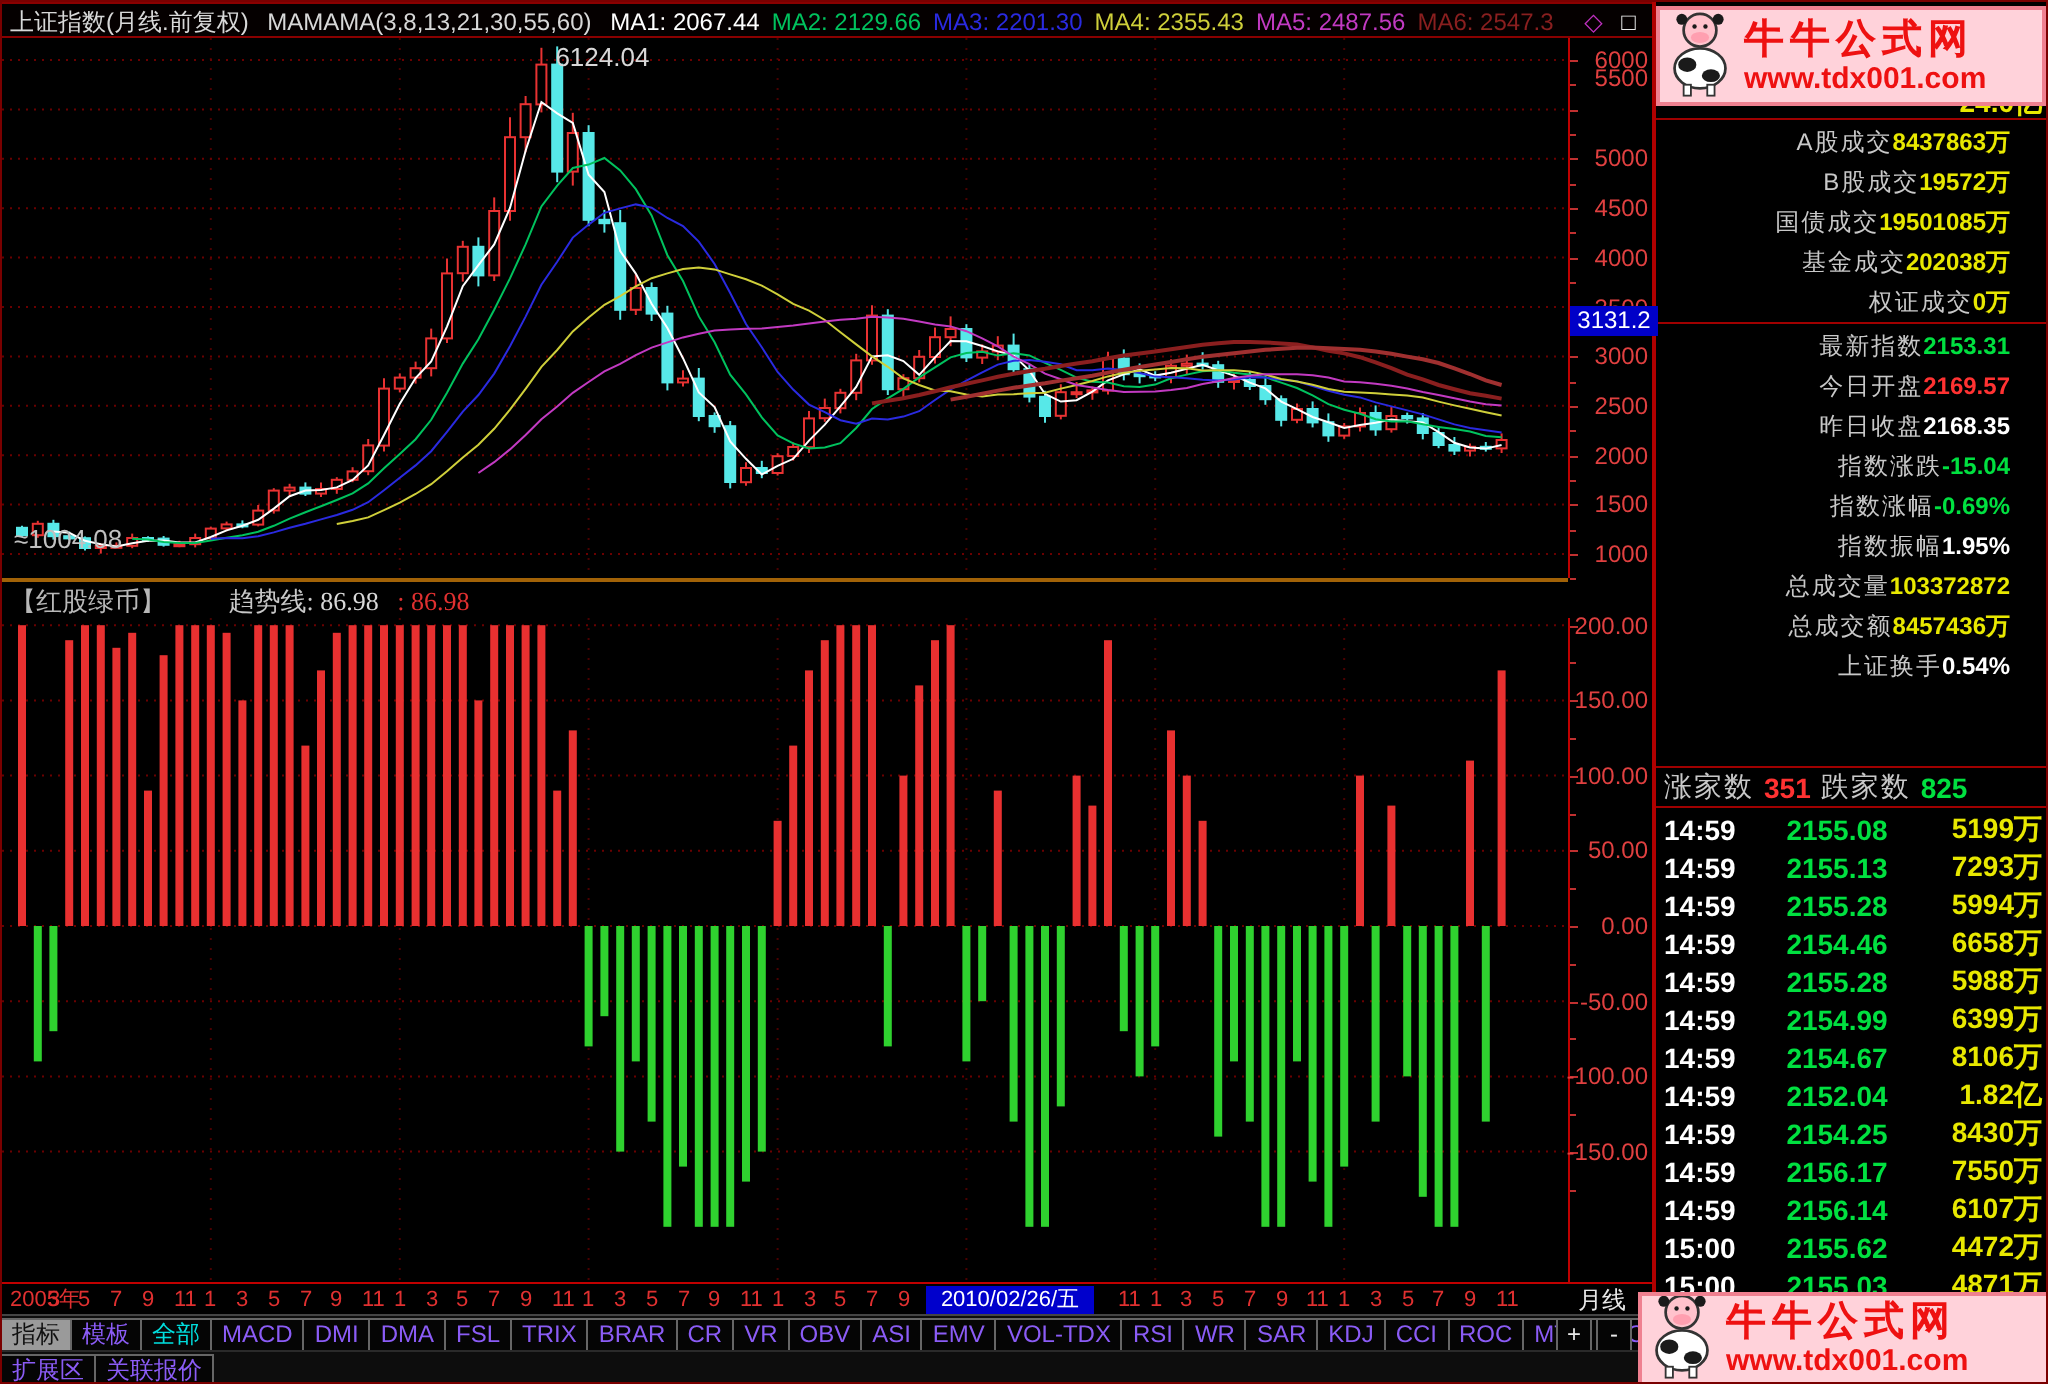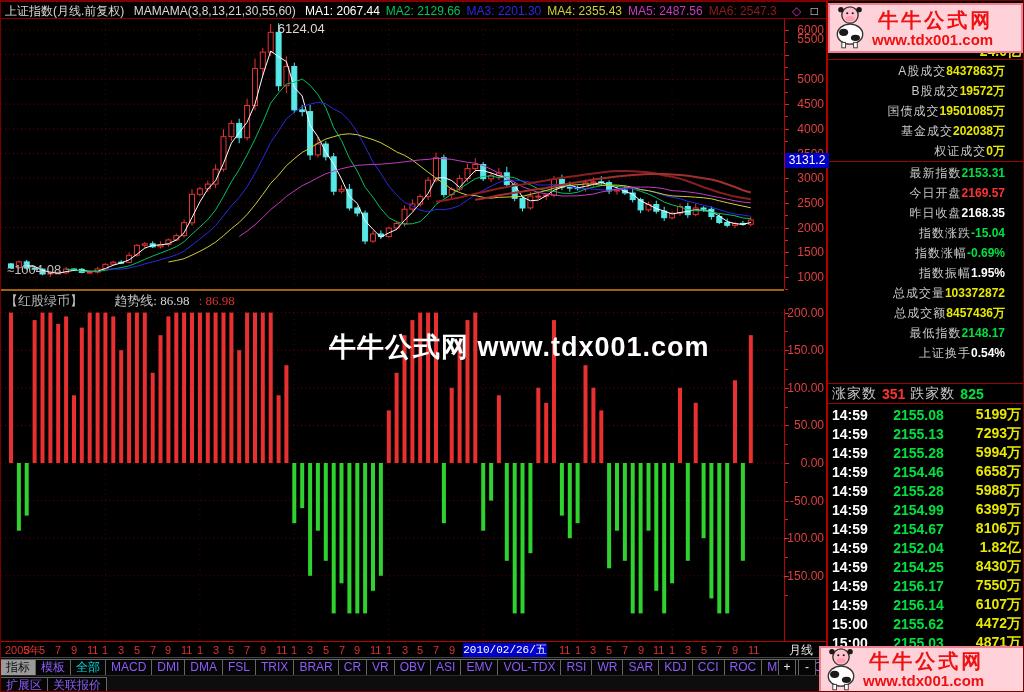--- a/index.html
+++ b/index.html
@@ -27,21 +27,21 @@
   .sub-header .v1{color:#d8d8d8;margin-right:6px;}
   .sub-header .v2{color:#e03030;}
   .sub-plot{position:absolute;top:308px;left:0;width:783px;height:332px;}
   .sub-axis{position:absolute;top:308px;left:783px;width:42px;height:332px;border-left:1px solid #c00000;box-sizing:border-box;background:#000;}
   .wm-center{position:absolute;left:328px;top:328px;z-index:40;color:#ffffff;font-weight:bold;font-size:27px;
           letter-spacing:1px;white-space:nowrap;}
   
   .date-axis{position:absolute;top:640px;left:0;width:825px;height:16px;background:#000;border-top:1px solid #c00000;z-index:5;}
   .dlabel{position:absolute;top:1px;color:#e03030;font-size:11px;line-height:14px;white-space:nowrap;}
   .dhighlight{position:absolute;left:462px;top:1px;width:84px;height:14px;line-height:14px;background:#0000cc;
-          color:#ffffff;font-size:11px;text-align:center;z-index:6;font-family:Liberation Mono, monospace;}
+          color:#ffffff;font-size:11px;text-align:center;z-index:6;}
   .dperiod{position:absolute;left:788px;top:1px;color:#e8e8e8;font-size:12px;line-height:14px;}
   
   .toolbar{position:absolute;top:656px;left:0;width:1024px;height:18px;background:#0d0d0d;border-top:1px solid #444;
           font-size:12px;white-space:nowrap;z-index:5;}
   .toolbar2{position:absolute;top:674px;left:0;width:1024px;height:18px;background:#0d0d0d;border-top:1px solid #2a2a2a;
           font-size:12px;white-space:nowrap;z-index:5;}
   .tab{display:inline-block;height:15px;line-height:15px;padding:0 5px;border:1px solid #666;margin-left:-1px;
           color:#8b5cf6;background:#050505;vertical-align:top;margin-top:1px;}
   .tab.sel{background:#9a9a9a;color:#101010;}
   .tab.cyan{color:#00dddd;text-align:right;}
@@ -64,21 +64,21 @@
   .tick-rows{position:absolute;top:404px;left:0;width:100%;}
   .trow{display:flex;align-items:center;height:19px;padding:0 4px;font-size:14px;font-weight:bold;}
   .trow .tt{color:#ffffff;width:46px;}
   .trow .tp{color:#00e040;flex:1;text-align:center;}
   .trow .tv{color:#e8e800;width:62px;text-align:right;}
   
   .wm{position:absolute;background:#ffd2da;border:2px solid #ef8090;box-sizing:border-box;display:flex;
           align-items:center;z-index:60;overflow:hidden;}
   .wm-top{left:827px;top:2px;width:195px;height:50px;}
   .wm-bottom{left:818px;top:645px;width:206px;height:47px;}
-  .wm .txtcol{display:flex;flex-direction:column;align-items:flex-end;margin-left:2px;}
+  .wm .txtcol{display:flex;flex-direction:column;align-items:flex-start;margin-left:2px;}
   .wm .brand{color:#ee1111;font-weight:bold;font-size:20px;letter-spacing:3px;line-height:22px;white-space:nowrap;}
   .wm .url{color:#ee1111;font-weight:bold;font-size:15px;line-height:17px;white-space:nowrap;}
 </style>
 </head>
 <body>
 
 <div class="app">
 
   <div class="topbar">
     <span>上证指数(月线.前复权)</span>
@@ -486,21 +486,20 @@
       <span class="axis-tick" style="top:210px;width:3px;"></span>
       <span class="axis-label" style="top:186px">-50.00</span>
       <span class="axis-tick" style="top:229px"></span>
       <span class="axis-tick" style="top:248px;width:3px;"></span>
       <span class="axis-label" style="top:223px">-100.00</span>
       <span class="axis-tick" style="top:267px"></span>
       <span class="axis-tick" style="top:286px;width:3px;"></span>
       <span class="axis-label" style="top:261px">-150.00</span>
     </div>
 
-  <div class="wm-center">牛牛公式网 www.tdx001.com</div>
 
   <div class="date-axis" id="date-axis">
       <span class="dlabel" style="left:4px">2005年</span>
       <span class="dlabel" style="left:23px">3</span>
       <span class="dlabel" style="left:38px">5</span>
       <span class="dlabel" style="left:54px">7</span>
       <span class="dlabel" style="left:70px">9</span>
       <span class="dlabel" style="left:86px">11</span>
       <span class="dlabel" style="left:101px">1</span>
       <span class="dlabel" style="left:117px">3</span>
@@ -604,24 +603,20 @@
         </div>
         <div class="rrow">
           <span class="rlabel">总成交量</span>
           <span class="val c-yellow">103372872</span>
         </div>
         <div class="rrow">
           <span class="rlabel">总成交额</span>
           <span class="val c-yellow">8457436万</span>
         </div>
         <div class="rrow">
-          <span class="rlabel">最低指数</span>
-          <span class="val c-green">2148.17</span>
-        </div>
-        <div class="rrow">
           <span class="rlabel">上证换手</span>
           <span class="val c-white">0.54%</span>
         </div>
       </div>
     <div class="rdivider" style="top:382px;"></div>
     <div class="updown-row">
       <span class="rlabel">涨家数</span>
       <span class="val c-red">351</span>
       <span class="rlabel">跌家数</span>
       <span class="val c-green">825</span>

